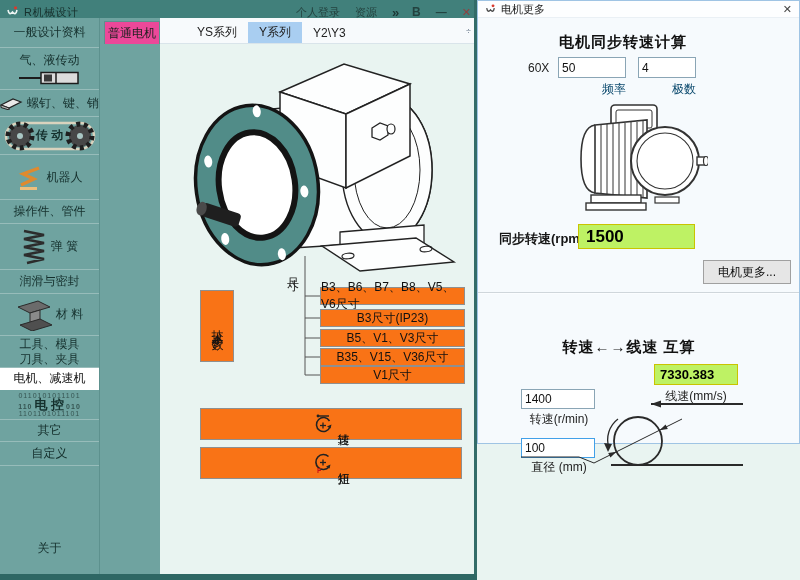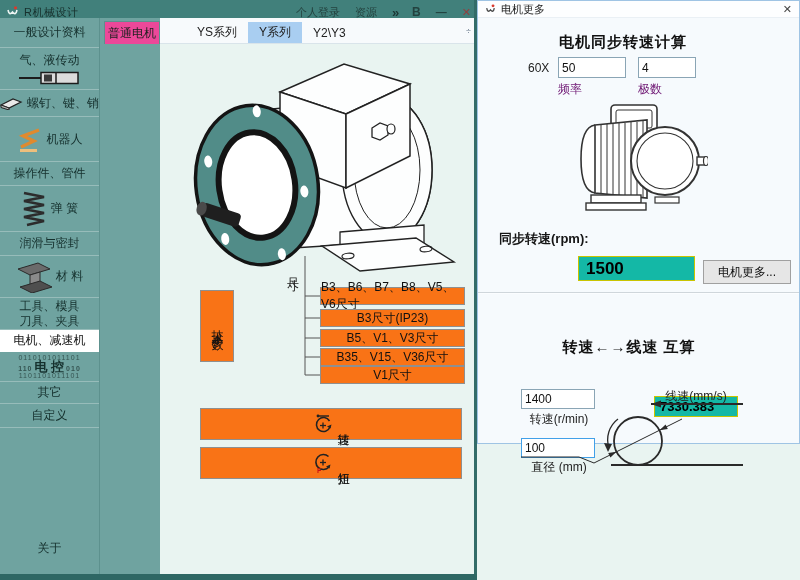--- a/index.html
+++ b/index.html
@@ -75,28 +75,28 @@
   .h1 { position:absolute; left:45px; top:32px; width:200px; text-align:center;
         font-size:15px; font-weight:bold; color:#111; letter-spacing:1px; }
   .h2 { position:absolute; left:40px; top:337px; width:222px; text-align:center;
         font-size:15px; font-weight:bold; color:#111; letter-spacing:1px; }
 
   .factor { position:absolute; left:50px; top:60px; font-size:12px; color:#222; }
   .tbox { position:absolute; height:21px; background:#fff; border:1px solid #8aa5b5;
           font-size:12px; color:#111; padding:0 3px; font-family:inherit; }
   .freq-in { left:80px; top:56px; width:68px; }
   .poles-in { left:160px; top:56px; width:58px; }
-  .under { position:absolute; top:80px; font-size:12px; color:#701a75; text-align:left; }
+  .under { position:absolute; top:80px; font-size:12px; color:#0c4a6e; text-align:right; }
   .freq-lb { left:80px; width:68px; }
   .poles-lb { left:160px; width:58px; }
 
   .motor-small { position:absolute; left:95px; top:100px; }
 
   .result-lb { position:absolute; left:21px; top:229px; font-size:13px; font-weight:bold; color:#151515; }
-  .yellow { background:#14b8a6; border:1px solid #c9c400; color:#000; font-weight:bold; font-family:inherit;margin-top:32px; }
+  .yellow { background:#bef264; border:1px solid #c9c400; color:#000; font-weight:bold; font-family:inherit; }
   .result-val { position:absolute; left:100px; top:223px; width:117px; height:25px;
                 font-size:17px; padding:0 7px; }
   .more-btn { position:absolute; left:225px; top:259px; width:88px; height:24px;
               background:#e6e6e6; border:1px solid #a0a0a0; font-size:12px; color:#111;
               display:flex; align-items:center; justify-content:center; }
   .divider { position:absolute; left:0; top:291px; width:100%; height:2px;
              border-top:1px solid #cfd6db; border-bottom:1px solid #fbfdff; }
 
   .linear-val { position:absolute; left:176px; top:363px; width:84px; height:21px;
                 font-size:13px; padding:0 5px; }
@@ -148,20 +148,32 @@
     </div>
 
     <div class="side-item" style="height:27px">
       <svg width="23" height="14" viewBox="0 0 23 14">
         <polygon points="1,9 13,3 21,6 9,12" fill="#e9e9e9" stroke="#222" stroke-width="1.2"></polygon>
         <polygon points="1,9 9,12 9,14 1,11.5" fill="#b9b9b9" stroke="#222" stroke-width="1"></polygon>
       </svg>
       <span class="lbl">螺钉、键、销</span>
     </div>
 
+    <div class="side-item" style="height:38px">
+      <svg width="96" height="34" viewBox="0 0 96 34">
+        <path d="M18,4 H78 A14,13 0 0 1 78,30 H18 A14,13 0 0 1 18,4 Z" fill="none" stroke="#d9d3be" stroke-width="2.5"></path>
+        <circle cx="18" cy="17" r="11" fill="#474747"></circle>
+        <circle cx="18" cy="17" r="12" fill="none" stroke="#1f1f1f" stroke-width="5" stroke-dasharray="4 3.5"></circle>
+        <circle cx="18" cy="17" r="3" fill="#a9c6c3"></circle>
+        <circle cx="78" cy="17" r="11" fill="#474747"></circle>
+        <circle cx="78" cy="17" r="12" fill="none" stroke="#1f1f1f" stroke-width="5" stroke-dasharray="4 3.5"></circle>
+        <circle cx="78" cy="17" r="3" fill="#a9c6c3"></circle>
+      </svg>
+      <span class="lbl" style="position:absolute; font-weight:bold;">传 动</span>
+    </div>
 
     <div class="side-item" style="height:45px">
       <svg width="26" height="27" viewBox="0 0 26 27">
         <path d="M22,4 L6,10 L17,15 L4,21" stroke="#e08a2e" stroke-width="3.2" fill="none"></path>
         <rect x="3" y="23" width="17" height="3" fill="#eebf7c"></rect>
       </svg>
       <span class="lbl">机器人</span>
     </div>
 
 

